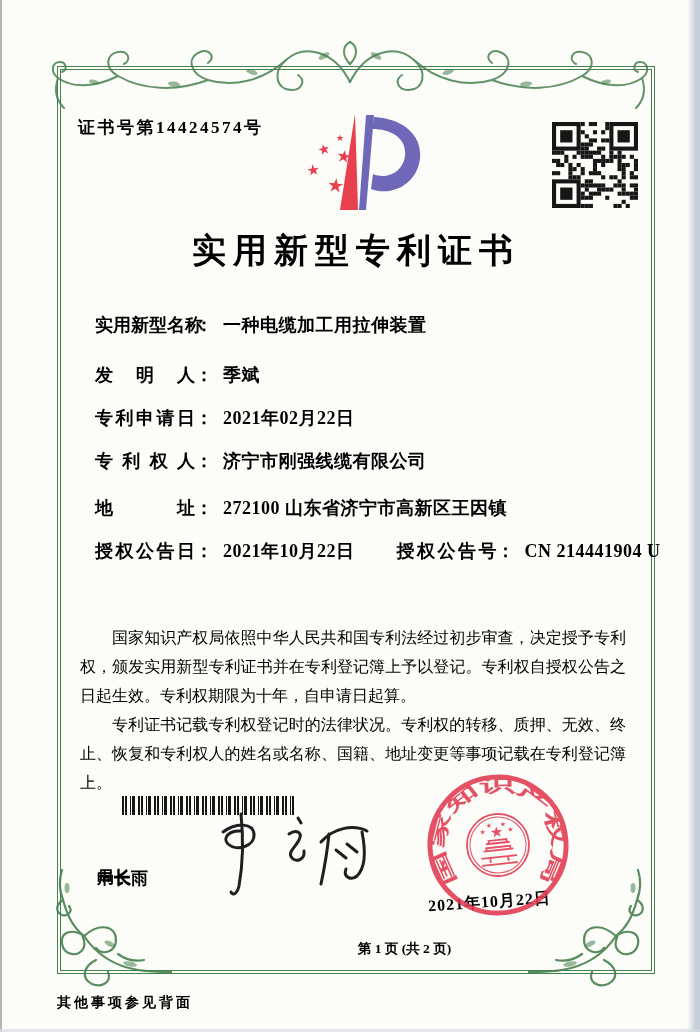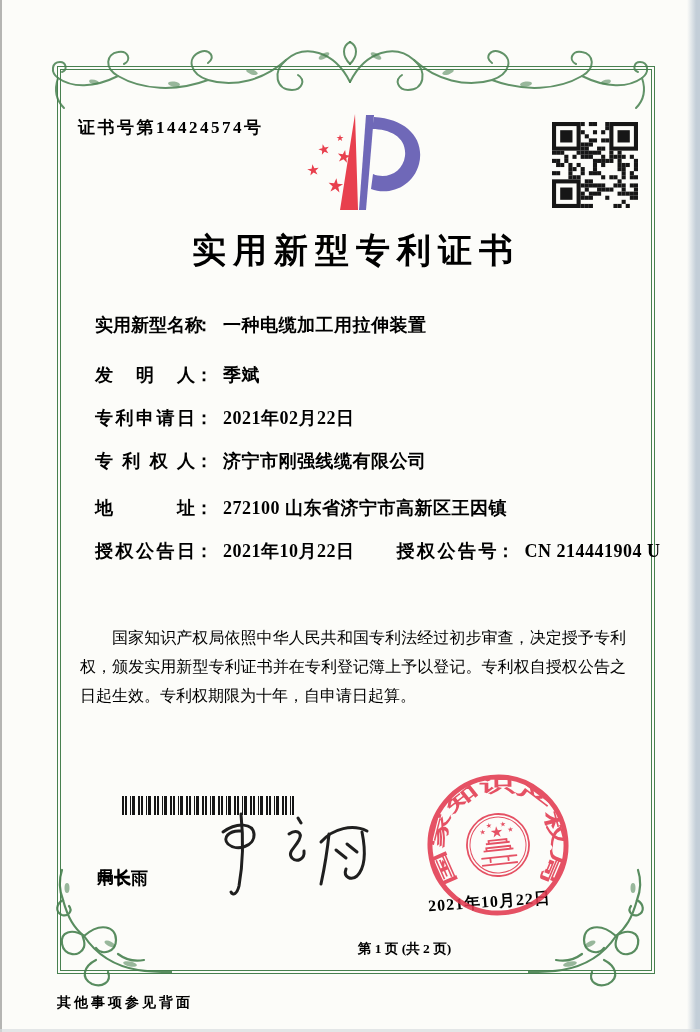--- a/index.html
+++ b/index.html
@@ -294,20 +294,21 @@
     <div class="frow">
       <span class="flabel">地址</span><span>：</span><span class="fvalue">272100 山东省济宁市高新区王因镇</span>
     </div>
     <div class="frow">
       <span class="flabel">授权公告日</span><span>：</span><span class="fvalue">2021年10月22日</span><span class="flabel pair2">授权公告号</span><span>：</span><span class="fvalue">CN 214441904 U</span>
     </div>
   </div>
 
   <div class="body-text">
     <p>国家知识产权局依照中华人民共和国专利法经过初步审查，决定授予专利权，颁发实用新型专利证书并在专利登记簿上予以登记。专利权自授权公告之日起生效。专利权期限为十年，自申请日起算。</p>
+    <p>专利证书记载专利权登记时的法律状况。专利权的转移、质押、无效、终止、恢复和专利权人的姓名或名称、国籍、地址变更等事项记载在专利登记簿上。</p>
   </div>
 
   <div class="barcode"></div>
 
   <div class="signer-title">局长</div>
   <div class="signer-name">申长雨</div>
 
   <svg class="signature" viewBox="0 0 190 95">
     <g stroke="#1f1f1f" fill="none" stroke-width="3" stroke-linecap="round" stroke-linejoin="round">
       <path d="M46,8 C48,28 49,52 44,80 C42,88 38,90 36,86"></path>

